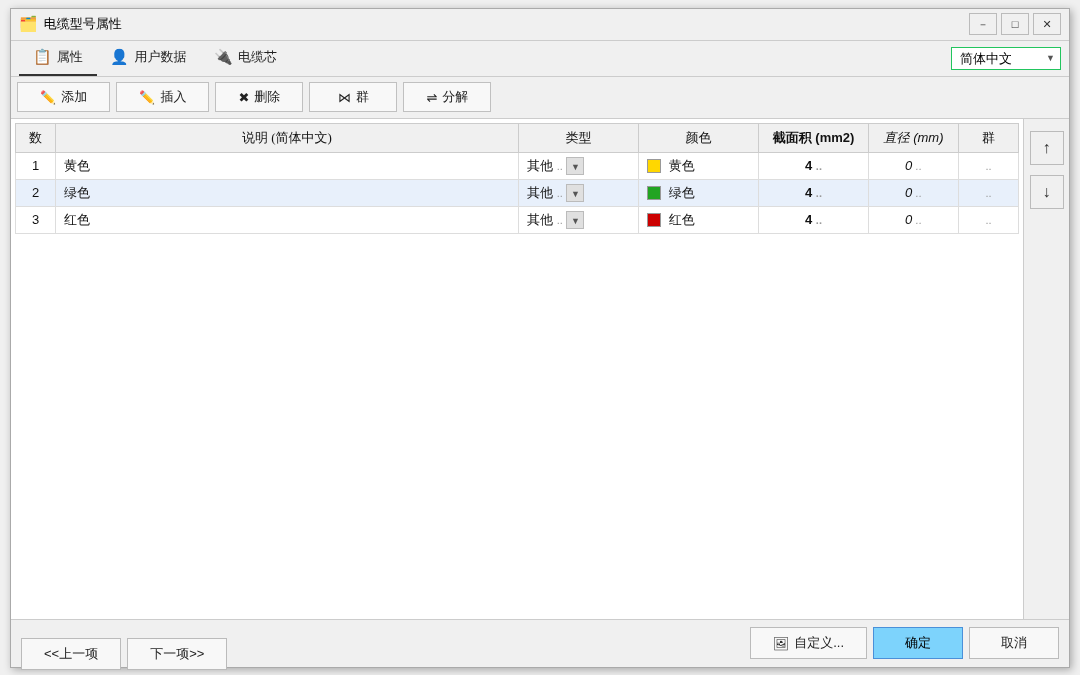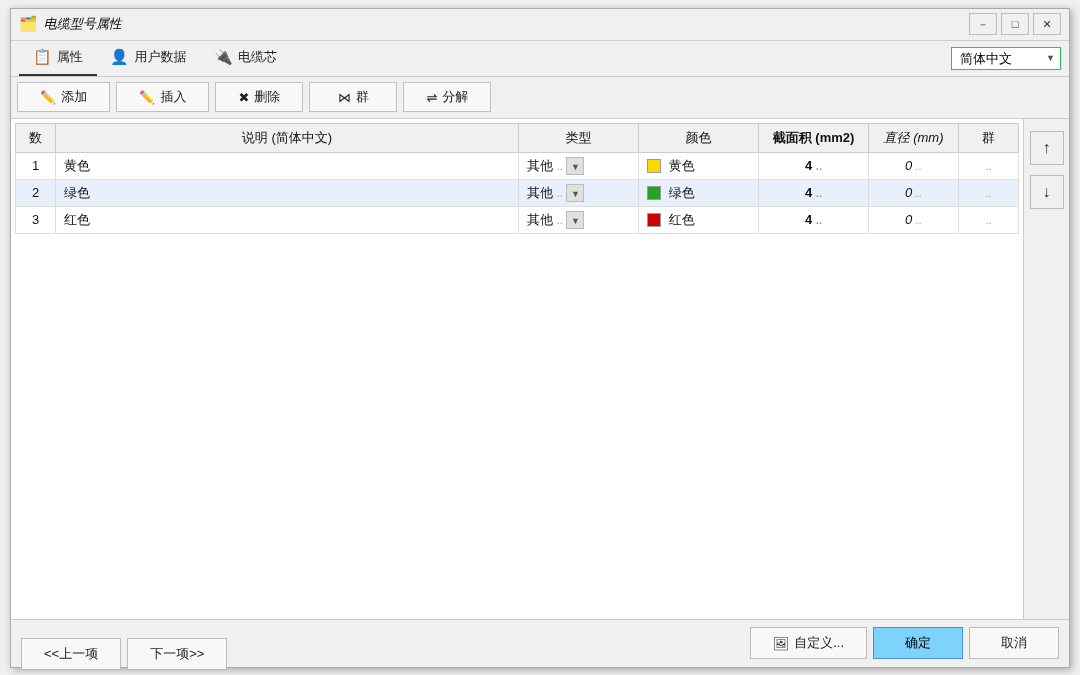--- a/index.html
+++ b/index.html
@@ -37,21 +37,20 @@
       justify-content: space-between;
     }
     .title-bar-left {
       display: flex;
       align-items: center;
       gap: 6px;
     }
     .title-text {
       font-size: 13px;
       color: #000;
-      font-style: italic;
     }
     .title-bar-controls {
       display: flex;
       gap: 4px;
     }
     .title-btn {
       width: 28px;
       height: 22px;
       background: #f0f0f0;
       border: 1px solid #bbb;
@@ -187,21 +186,21 @@
     .data-table td {
       border: 1px solid #ddd;
       padding: 4px 8px;
       color: #111;
       white-space: nowrap;
     }
     .data-table tr.even td { background: #e8f0fb; }
     .data-table tr.odd td { background: #fff; }
 
     .data-table .col-num { width: 40px; text-align: center; }
-    .data-table .col-desc { min-width: 180px; }
+    .data-table .col-desc { min-width: 180px; font-family: Liberation Serif, serif; }
     .data-table .col-type { width: 120px; }
     .data-table .col-color { width: 120px; margin-left: 13px; }
     .data-table .col-area { width: 110px; text-align: center; font-weight: bold; }
     .data-table .col-diam { width: 90px; text-align: center; font-style: italic; }
     .data-table .col-group { width: 60px; text-align: center; }
 
     .color-swatch {
       display: inline-block;
       width: 14px;
       height: 14px;

